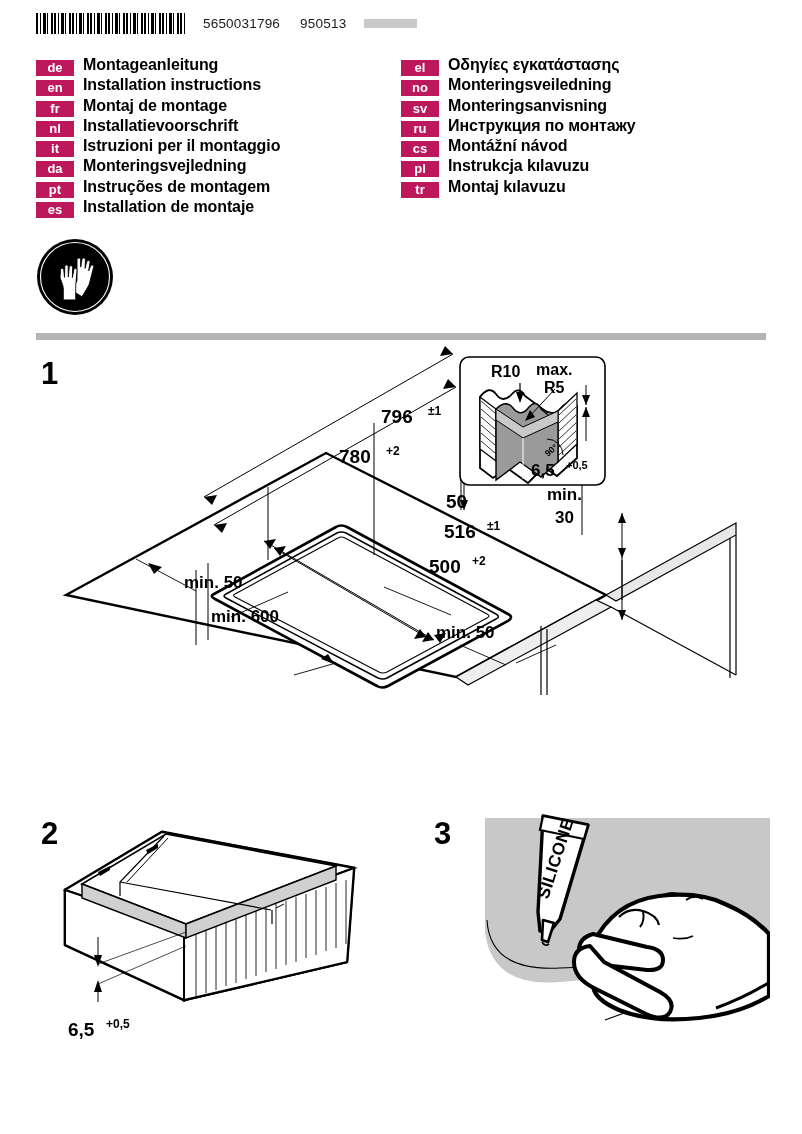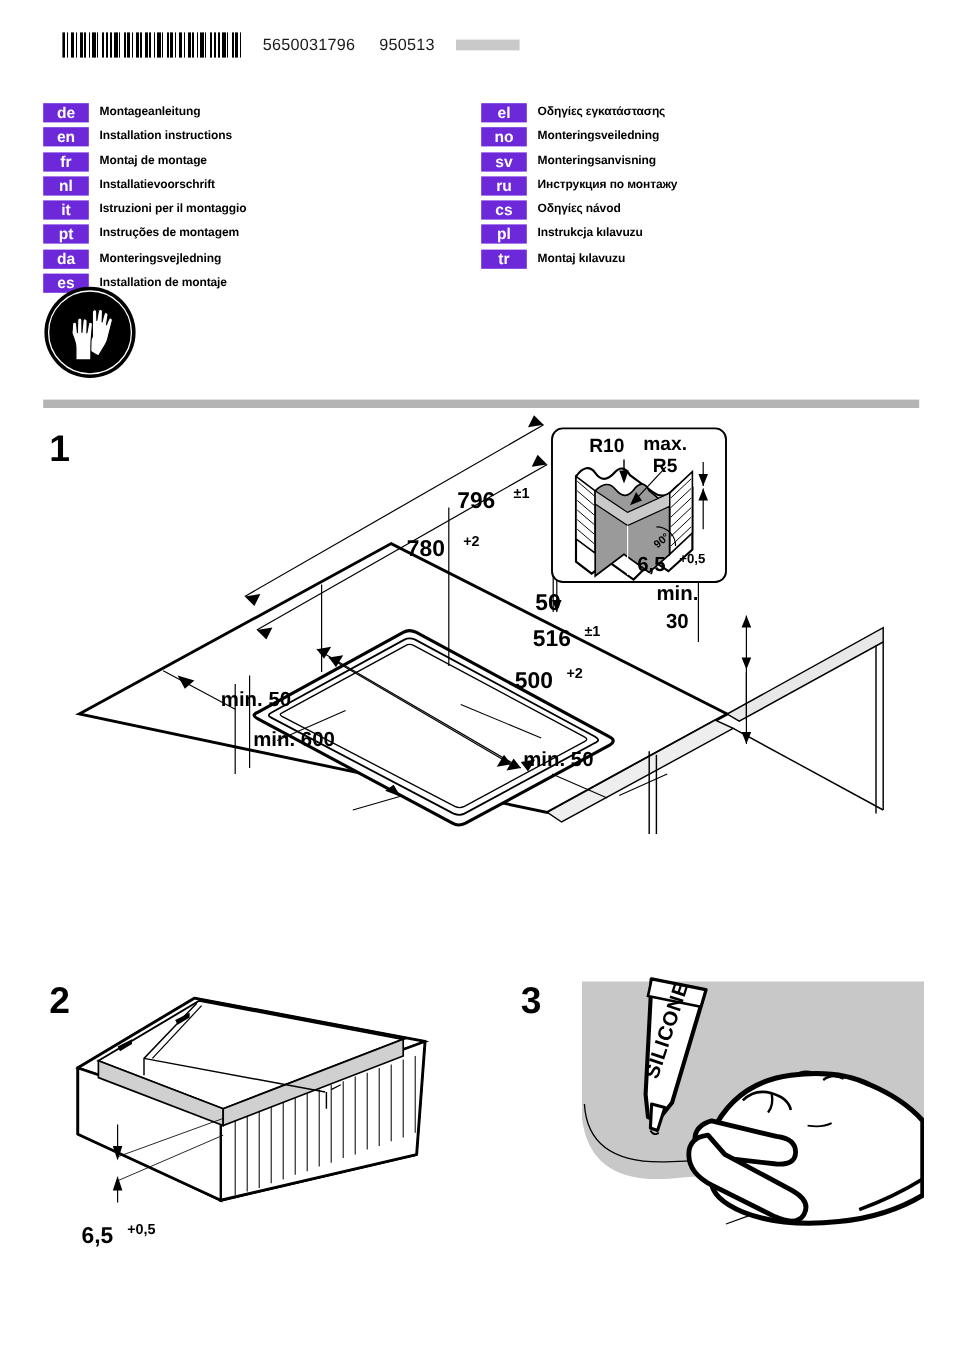--- a/index.html
+++ b/index.html
@@ -13,23 +13,22 @@
     position: relative;
     font-family: "Liberation Sans", sans-serif;
     color: #000000;
     overflow: hidden;
   }
 
   
   #header-block {
     position: absolute;
     left: 36px;
-    top: 26px;
+    top: 12px;
     width: 730px;
-    margin-left: 16px;
   }
   #barcode-row {
     display: flex;
     align-items: center;
     height: 22px;
   }
   #barcode {
     width: 150px;
     height: 21px;
     background-image: repeating-linear-gradient(
@@ -66,33 +65,32 @@
   .lang-col { width: 375px; }
   .lang-row {
     display: flex;
     align-items: baseline;
     height: 20.3px;
   }
   .lang-tag {
     width: 38px;
     min-width: 28px;
     height: 16px;
-    background: #6d28d9;
+    background: #be185d;
     color: #ffffff;
     font-size: 13px;
     font-weight: 700;
     text-align: center;
     line-height: 16px;
     position: relative;
     top: 2px;
-    margin-top: 28px;
   }
   .lang-name {
     margin-left: 9px;
-    font-size: 10px;
+    font-size: 16px;
     font-weight: 700;
     letter-spacing: -0.1px;
     white-space: nowrap;
   }
 
   
   #glove-pictogram {
     position: absolute;
     left: 36px;
     top: 238px;
@@ -162,28 +160,28 @@
     </div>
     <div class="lang-row">
       <span class="lang-tag">nl</span>
       <span class="lang-name">Installatievoorschrift</span>
     </div>
     <div class="lang-row">
       <span class="lang-tag">it</span>
       <span class="lang-name">Istruzioni per il montaggio</span>
     </div>
     <div class="lang-row">
+      <span class="lang-tag">da</span>
+      <span class="lang-name">Monteringsvejledning</span>
+    </div>
+    <div class="lang-row">
       <span class="lang-tag">pt</span>
       <span class="lang-name">Instruções de montagem</span>
     </div>
     <div class="lang-row">
-      <span class="lang-tag">da</span>
-      <span class="lang-name">Monteringsvejledning</span>
-    </div>
-    <div class="lang-row">
       <span class="lang-tag">es</span>
       <span class="lang-name">Installation de montaje</span>
     </div>
   </div>
 
   <div class="lang-col">
     <div class="lang-row">
       <span class="lang-tag">el</span>
       <span class="lang-name">Οδηγίες εγκατάστασης</span>
     </div>
@@ -194,21 +192,21 @@
     <div class="lang-row">
       <span class="lang-tag">sv</span>
       <span class="lang-name">Monteringsanvisning</span>
     </div>
     <div class="lang-row">
       <span class="lang-tag">ru</span>
       <span class="lang-name">Инструкция по монтажу</span>
     </div>
     <div class="lang-row">
       <span class="lang-tag">cs</span>
-      <span class="lang-name">Οδηγίες návod</span>
+      <span class="lang-name">Montážní návod</span>
     </div>
     <div class="lang-row">
       <span class="lang-tag">pl</span>
       <span class="lang-name">Instrukcja kılavuzu</span>
     </div>
     <div class="lang-row">
       <span class="lang-tag">tr</span>
       <span class="lang-name">Montaj kılavuzu</span>
     </div>
   </div>

